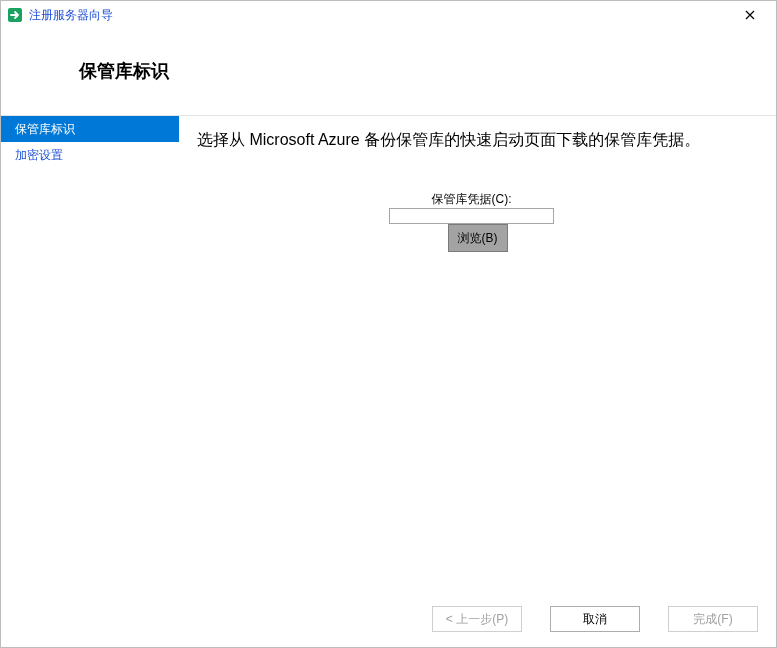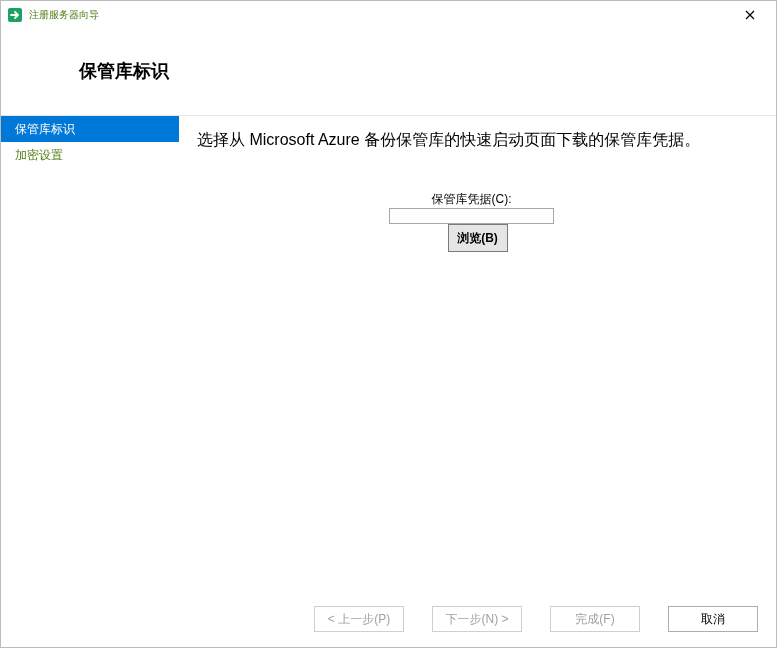--- a/index.html
+++ b/index.html
@@ -33,22 +33,22 @@
   .app-icon {
     width: 16px;
     height: 16px;
     margin-right: 6px;
     display: inline-flex;
     align-items: center;
     justify-content: center;
   }
   .title-text {
     flex: 1;
-    font-size: 10px;
-    color: #4d7c0f;
+    font-size: 12px;
+    color: #1d4ed8;
   }
   .close-btn {
     width: 40px;
     height: 26px;
     display: flex;
     align-items: center;
     justify-content: center;
     cursor: pointer;
     font-size: 14px;
     color: #000;
@@ -74,21 +74,21 @@
     width: 178px;
     border-top: 1px solid #e5e5e5;
     box-sizing: border-box;
     padding-top: 0;
   }
   .sidebar-item {
     height: 26px;
     line-height: 26px;
     padding-left: 14px;
     font-size: 12px;
-    color: #4d7c0f;
+    color: #1d4ed8;
     cursor: pointer;
     box-sizing: border-box;
   }
   .sidebar-item.active {
     background: #0078d7;
     color: #ffffff;
   }
 
   .content {
     flex: 1;
@@ -119,25 +119,24 @@
     box-sizing: border-box;
     padding: 0 4px;
     font-family: inherit;
     font-size: 12px;
     margin-right: 12px;
   }
   .browse-btn {
     width: 60px;
     height: 28px;
     border: 1px solid #7a7a7a;
-    background: #e5e5e5;
+    background: #a3a3a3;
     font-family: inherit;
     font-size: 12px;
     cursor: pointer;
-    font-weight: bold;
   }
 
   .footer {
     height: 56px;
     display: flex;
     align-items: center;
     justify-content: flex-end;
     padding-right: 18px;
     gap: 28px;
     box-sizing: border-box;
@@ -197,18 +196,17 @@
         <span class="field-label">保管库凭据(C):</span>
         <input type="text" class="field-input" value="" style="">
         <button class="browse-btn">浏览(B)</button>
       </div>
     </div>
 
   </div>
 
   <div class="footer">
     <button class="wizard-btn" disabled="">&lt; 上一步(P)</button>
-    <button class="wizard-btn" disabled="">下一步(N) &gt;</button>
+    <button class="wizard-btn">取消</button>
     <button class="wizard-btn" disabled="">完成(F)</button>
-    <button class="wizard-btn">取消</button>
   </div>
 
 </div>
 
 </body></html>

